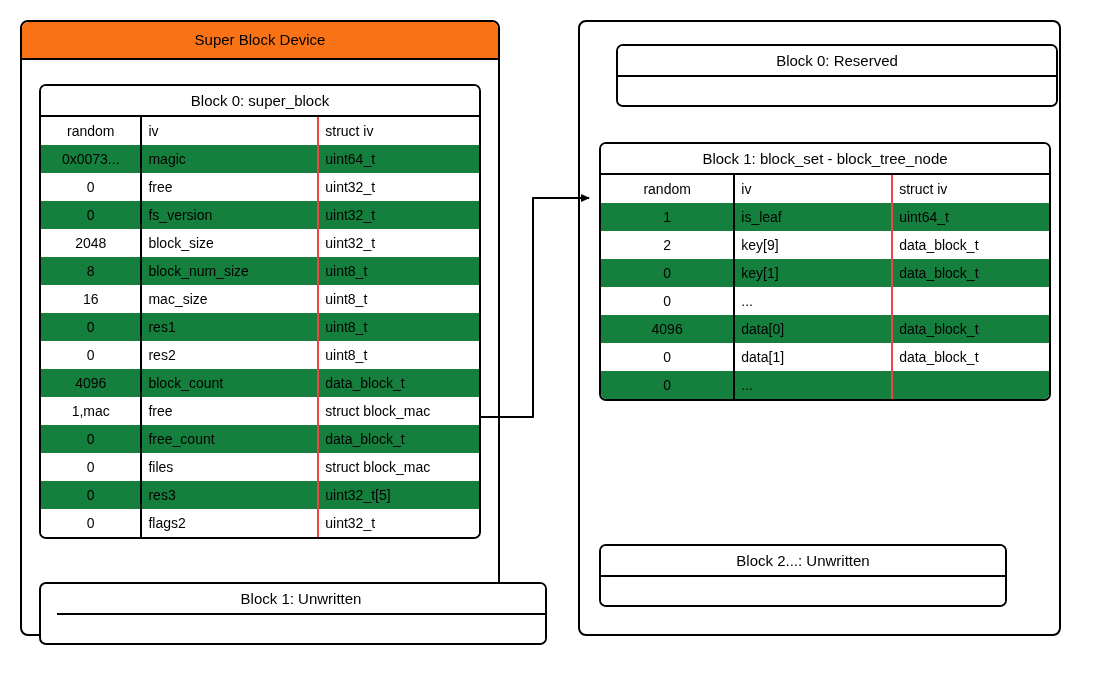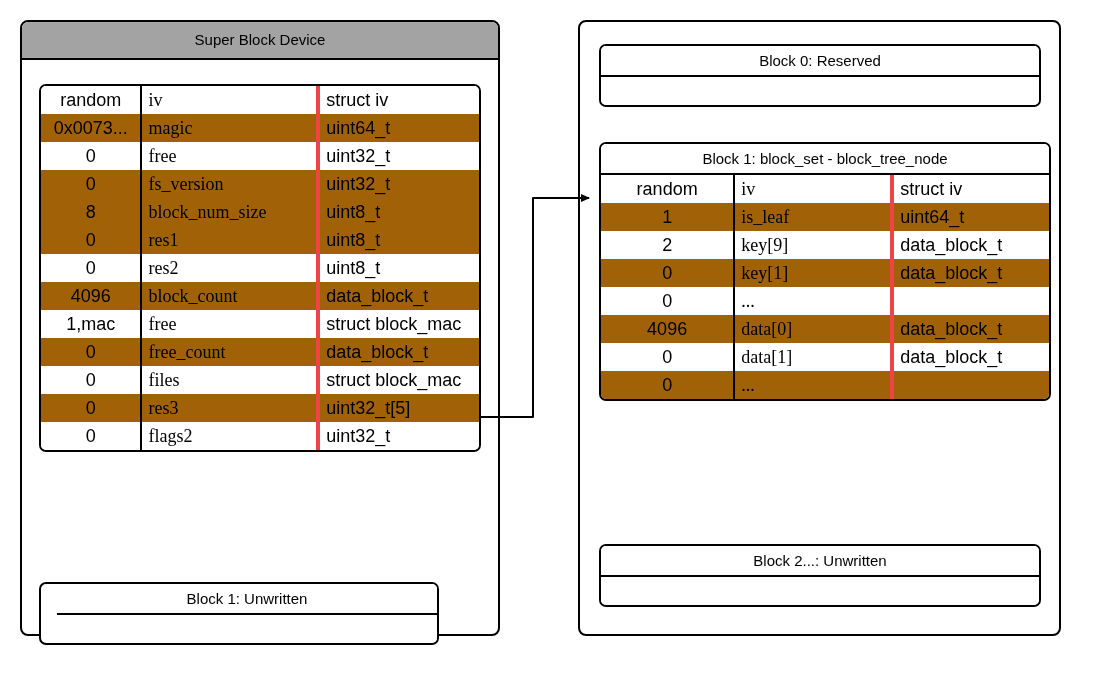--- a/index.html
+++ b/index.html
@@ -33,21 +33,21 @@
   #device-super { left: 20px;  top: 20px; width: 480px; height: 616px; }
   #device-main  { left: 578px; top: 20px; width: 483px; height: 616px; }
 
   .device-title {
     box-sizing: border-box;
     height: 38px;
     line-height: 36px;
     text-align: center;
     font-size: 15px;
     border-bottom: 2px solid #000000;
-    background: #a3a3a3;
+    background: #f97316;
     border-radius: 6px 6px 0 0;
   }
 
   .device-body {
     position: relative;
     height: calc(100% - 38px);
   }
 
   
   .block {
@@ -71,59 +71,58 @@
   .block-empty-body {
     height: 28px;
     background: #ffffff;
   }
 
   
   .struct-table {
     width: 100%;
     border-collapse: collapse;
     table-layout: fixed;
-    font-size: 18px;
+    font-size: 14px;
   }
   .struct-table td {
     height: 28px;
     padding: 0 0 0 6px;
     background: #ffffff;
     vertical-align: middle;
     white-space: nowrap;
     overflow: hidden;
   }
-  .struct-table tr.shaded td { background: #a16207; margin-left: 48px; }
+  .struct-table tr.shaded td { background: #15803d; margin-left: 48px; }
   .struct-table td.c-val {
     text-align: center;
     padding: 0;
     border-right: 2px solid #000000;
   }
   .struct-table td.c-field {
-    border-right: 4px solid #ef4444;
-    font-family: Liberation Serif, serif;
+    border-right: 2px solid #ef4444;
   }
   .struct-table td.c-type { }
 
   
   #table-super-block col.w-val   { width: 100px; }
   #table-super-block col.w-field { width: 176px; }
   #table-super-block col.w-type  { width: 160px; }
 
   
   #table-block-set col.w-val   { width: 130px; }
   #table-block-set col.w-field { width: 154px; }
   #table-block-set col.w-type  { width: 153px; }
 
   
   #block-super-block { left: 17px; top: 24px;  width: 442px; }
-  #block-unwritten-1 { left: 17px; top: 522px; width: 400px; padding-left: 16px; }
-
-  #block-reserved-0  { left: 19px; top: 22px;  width: 442px; }
+  #block-unwritten-1 { left: 17px; top: 522px; width: 508px; padding-left: 16px; }
+
+  #block-reserved-0  { left: 36px; top: 22px;  width: 442px; }
   #block-block-set   { left: 19px; top: 120px; width: 452px; }
-  #block-unwritten-2 { left: 19px; top: 522px; width: 442px; }
+  #block-unwritten-2 { left: 19px; top: 522px; width: 408px; }
 
   
   #connector-free-to-block-set {
     position: absolute;
     left: 470px;
     top: 180px;
     width: 140px;
     height: 250px;
     pointer-events: none;
   }
@@ -131,20 +130,21 @@
 </head>
 <body>
 
 <div class="canvas">
 
   <div class="device" id="device-super">
     <div class="device-title">Super Block Device</div>
     <div class="device-body">
 
       <div class="block" id="block-super-block">
+        <div class="block-title">Block 0: super_block</div>
         <table class="struct-table" id="table-super-block">
           <colgroup>
             <col class="w-val">
               <col class="w-field">
               <col class="w-type">
           </colgroup>
           <tbody>
             <tr>
               <td class="c-val">random</td>
               <td class="c-field">iv</td>
@@ -158,23 +158,33 @@
             <tr>
               <td class="c-val">0</td>
               <td class="c-field">free</td>
               <td class="c-type">uint32_t</td>
             </tr>
             <tr class="shaded">
               <td class="c-val">0</td>
               <td class="c-field">fs_version</td>
               <td class="c-type">uint32_t</td>
             </tr>
+            <tr>
+              <td class="c-val">2048</td>
+              <td class="c-field">block_size</td>
+              <td class="c-type">uint32_t</td>
+            </tr>
             <tr class="shaded">
               <td class="c-val">8</td>
               <td class="c-field">block_num_size</td>
+              <td class="c-type">uint8_t</td>
+            </tr>
+            <tr>
+              <td class="c-val">16</td>
+              <td class="c-field">mac_size</td>
               <td class="c-type">uint8_t</td>
             </tr>
             <tr class="shaded">
               <td class="c-val">0</td>
               <td class="c-field">res1</td>
               <td class="c-type">uint8_t</td>
             </tr>
             <tr>
               <td class="c-val">0</td>
               <td class="c-field">res2</td>

